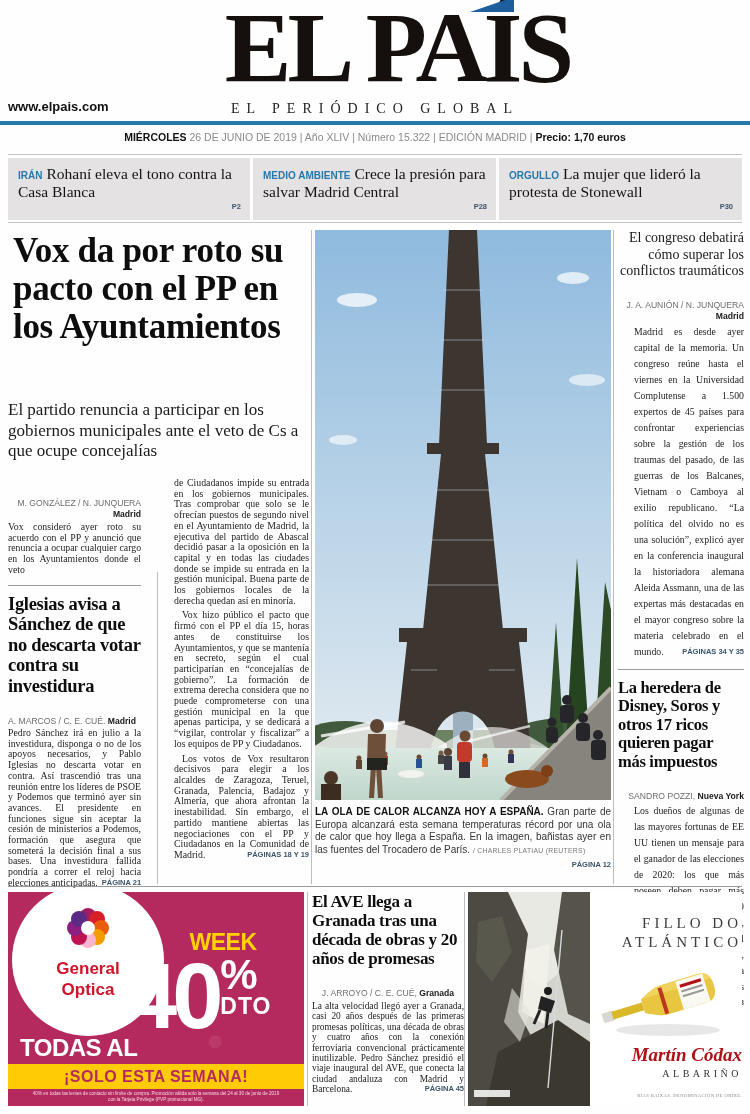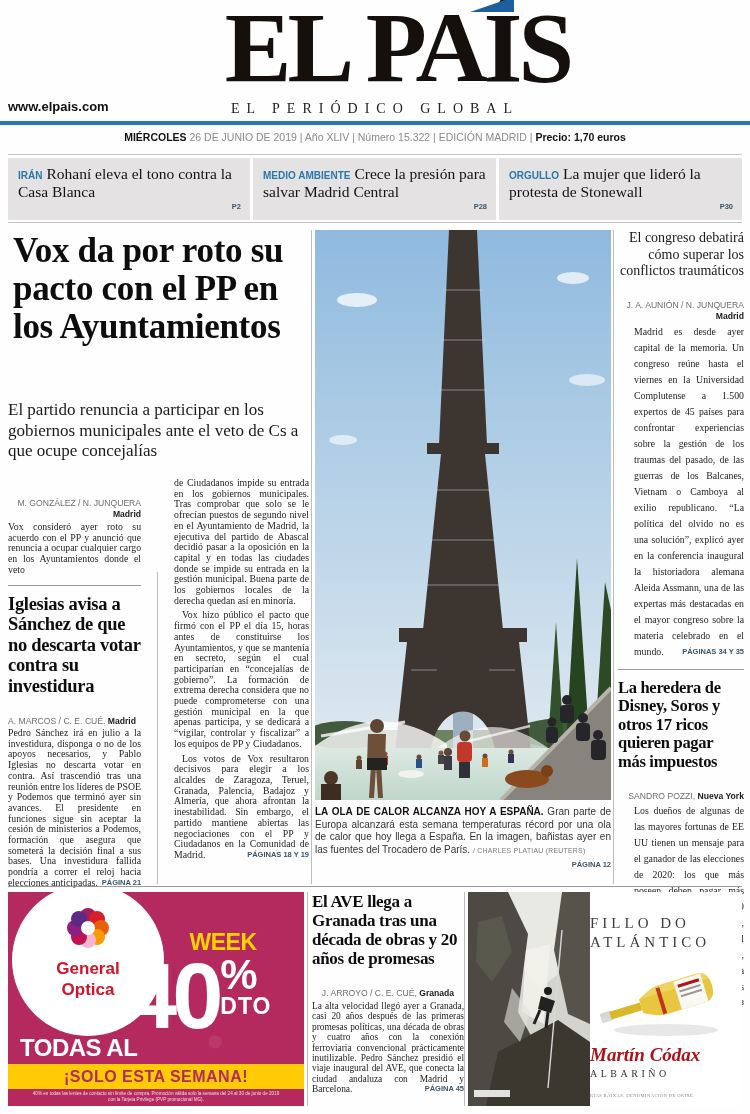--- a/index.html
+++ b/index.html
@@ -67,21 +67,21 @@
   .pct{font-size:42px;line-height:38px;}
   .dto{font-size:23px;line-height:24px;letter-spacing:1px;}
   .semana{position:absolute;left:0;right:0;top:172px;height:25px;background:#ffcb05;color:#b52a5e;
           font-weight:700;font-size:16px;text-align:center;line-height:25px;letter-spacing:0.5px;}
   .fineprint{position:absolute;left:6px;right:6px;top:199px;color:#f3d7e2;font-size:4.6px;line-height:6px;text-align:center;}
   .ave{left:312px;top:892px;width:152px;}
   .ave-hl{font-size:17px;line-height:19px;margin:0 0 7px 0;}
   .ave .body{font-size:9.4px;line-height:10.4px;}
   .wine{left:468px;top:892px;width:274px;height:214px;background:#fff;display:flex;}
   .wine-photo{width:122px;height:214px;flex:none;}
-  .wine-right{flex:1;text-align:left;position:relative;}
+  .wine-right{flex:1;text-align:right;position:relative;}
   .wine-title{margin-top:22px;font-size:15px;line-height:19px;letter-spacing:4px;color:#3d3d3d;}
   .wine-brand{font-weight:700;font-style:italic;font-size:19px;color:#ae1117;margin-top:2px;}
   .wine-var{font-size:10px;letter-spacing:3.5px;color:#333;margin-top:2px;}
   .wine-fine{position:absolute;bottom:8px;left:0;right:0;font-size:4.6px;color:#888;letter-spacing:0.4px;}
   .bottle-wrap{margin-top:4px;height:86px;}
 </style>
 </head>
 <body>
 
 <div class="page">

